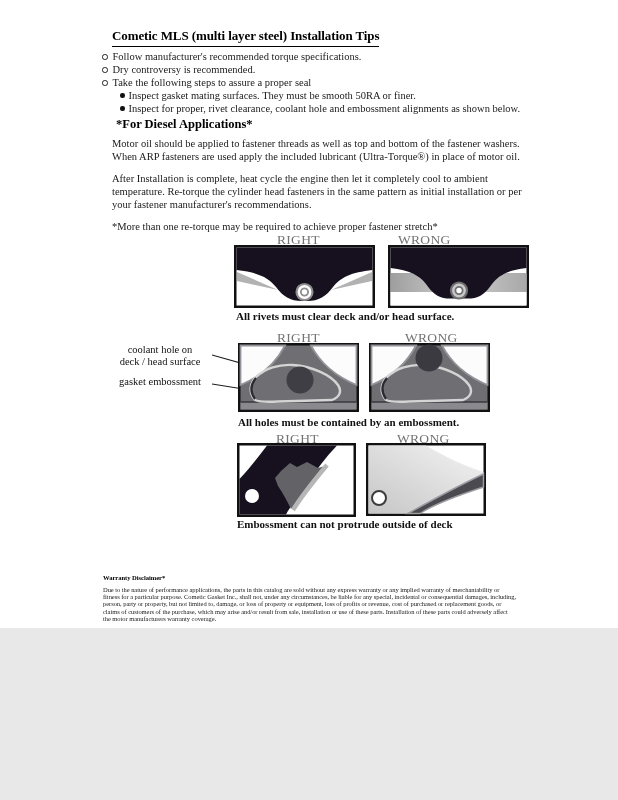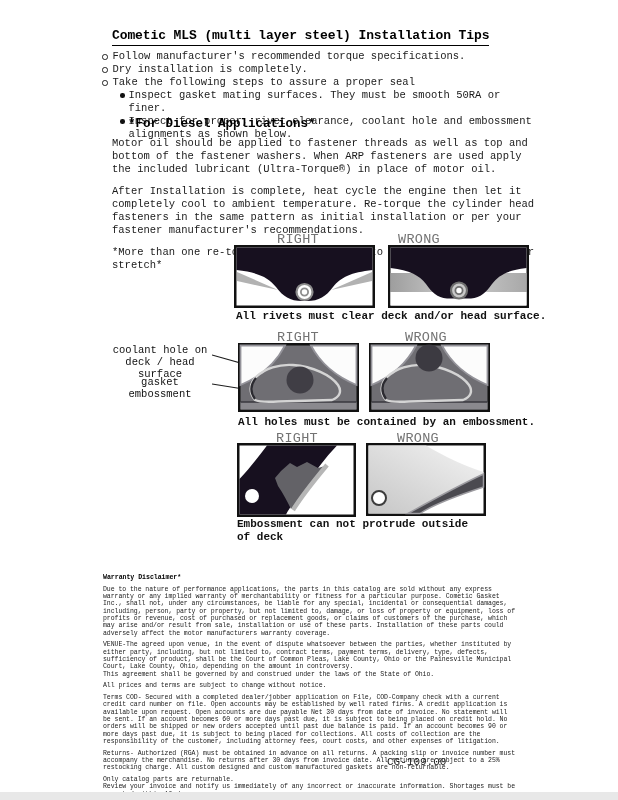--- a/index.html
+++ b/index.html
@@ -1,38 +1,38 @@
 <!DOCTYPE html>
 <html><head>
 <meta charset="utf-8">
 <style>
   html,body{margin:0;padding:0;background:#e8e8e8;}
   .page{
-    position:relative;width:618px;height:792px;background:#ffffff;
-    font-family:Liberation Mono, monospace;color:#1a1a1a;overflow:hidden;
+    position:relative;width:618px;height:628px;background:#ffffff;
+    font-family:Liberation Serif, serif;color:#1a1a1a;overflow:hidden;
     margin:0 auto;
   }
   .abs{position:absolute;}
   .doc-title{
     left:112px;top:28px;font-size:13px;font-weight:bold;color:#000;
     border-bottom:1.6px solid #000;padding-bottom:2px;letter-spacing:-0.1px;
   }
   .bullets{left:102px;top:50px;width:440px;font-size:10.5px;line-height:13px;}
   .b-row{display:flex;align-items:flex-start;}
   .b-marker{
     flex:0 0 auto;width:3.5px;height:3.5px;border:1px solid #222;border-radius:50%;
     margin:4px 5px 0 0;
   }
   .sub{margin-left:18px;}
   .b-dot{
     flex:0 0 auto;width:4.5px;height:4.5px;background:#111;border-radius:50%;
     margin:4px 4px 0 0;
   }
   .diesel{left:112px;top:118px;width:426px;font-size:10.5px;line-height:13px;}
-  .diesel h2{font-size:12.5px;font-weight:bold;color:#000;margin:0 0 6px 16px;}
+  .diesel h2{font-size:12.5px;font-weight:bold;color:#000;margin:0 0 6px 4px;}
   .diesel p{margin:0 0 9px 0;}
   .rw-label{font-size:13.5px;letter-spacing:0.3px;color:#737373;}
   .caption{font-size:11px;font-weight:bold;color:#111;line-height:12.5px;}
   .side-label{font-size:10.5px;line-height:12px;text-align:center;color:#111;}
   .warranty{left:103px;top:574px;width:414px;font-size:6.5px;line-height:7.3px;letter-spacing:-0.05px;}
   .warranty h3{font-size:6.6px;font-weight:bold;margin:0 0 4.5px 0;color:#000;}
   .warranty p{margin:0 0 4.5px 0;}
   .warranty .tight{margin:0;}
   .page-code{left:387px;top:756px;font-size:11px;color:#222;}
   svg{display:block;}
@@ -44,21 +44,21 @@
 
   <div class="abs doc-title">Cometic MLS (multi layer steel) Installation Tips</div>
 
   <div class="abs bullets">
     <div class="b-row">
       <span class="b-marker"></span>
       <span>Follow manufacturer's recommended torque specifications.</span>
     </div>
     <div class="b-row">
       <span class="b-marker"></span>
-      <span>Dry installation is completely.</span>
+      <span>Dry controversy is recommended.</span>
     </div>
     <div class="b-row">
       <span class="b-marker"></span>
       <span>Take the following steps to assure a proper seal</span>
     </div>
     <div class="b-row sub">
       <span class="b-dot"></span>
       <span>Inspect gasket mating surfaces.  They must be smooth 50RA or finer.</span>
     </div>
     <div class="b-row sub">

